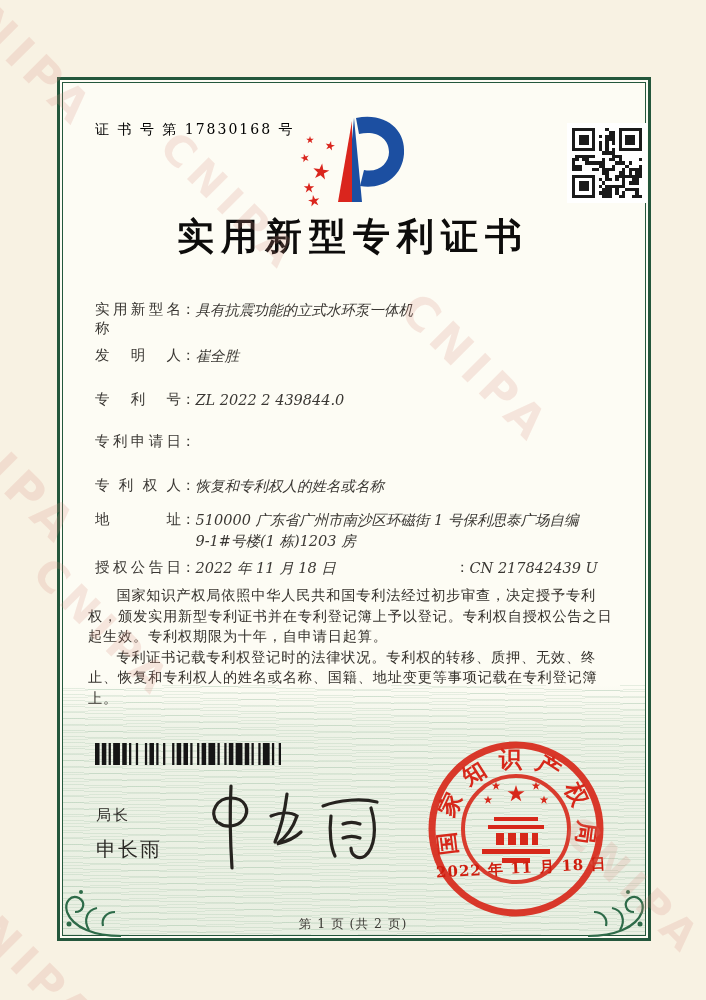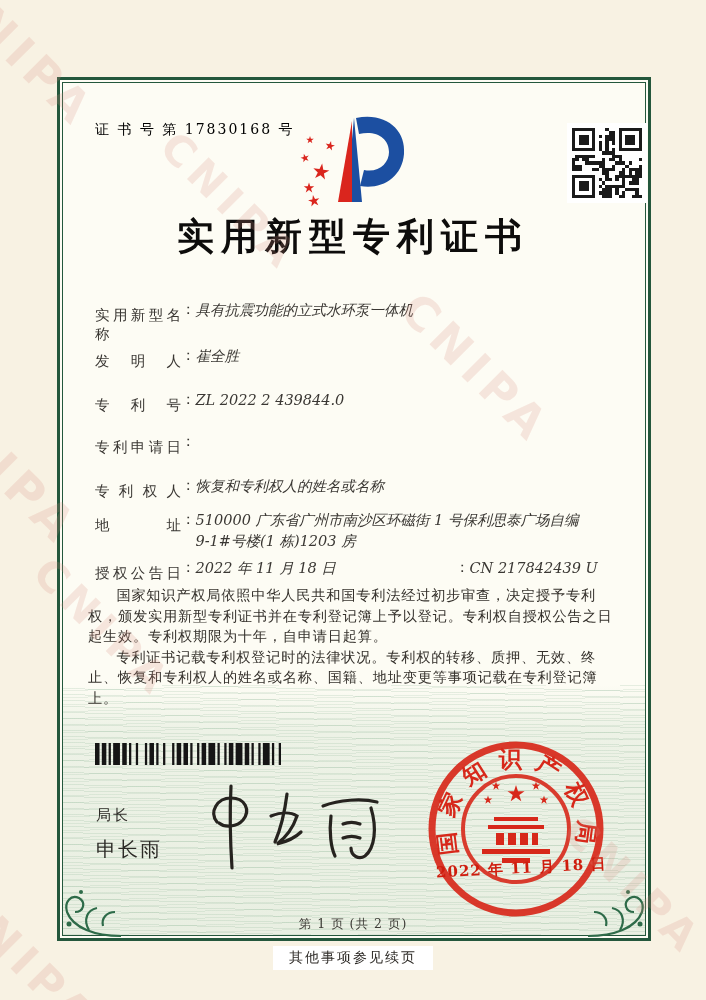--- a/index.html
+++ b/index.html
@@ -22,21 +22,21 @@
        repeating-linear-gradient(1.5deg, rgba(104,158,120,.16) 0 1px, transparent 1px 6px),
        repeating-linear-gradient(-1.5deg, rgba(104,158,120,.13) 0 1px, transparent 1px 7px),
        linear-gradient(180deg, rgba(238,244,232,0) 0, #edf2e6 45px, #e9efe2 100%);}
   .content{position:absolute;inset:0;z-index:3;color:var(--ink);}
   .certno{position:absolute;left:95px;top:121px;font-size:14px;letter-spacing:2px;color:#000000;}
   .logo{position:absolute;left:282px;top:112px;}
   .qr{position:absolute;left:567px;top:123px;width:80px;height:80px;background:#fff;padding:5px;}
   .title{position:absolute;left:0;right:0;top:212px;text-align:center;font-size:37px;
          font-weight:700;letter-spacing:7px;color:#0d0c0b;}
   .frow{position:absolute;left:95px;font-size:14.5px;color:#3a3733;display:flex;}
-  .flabel{display:inline-block;width:86px;text-align:justify;text-align-last:justify;flex:0 0 86px;margin-top:6px;}
+  .flabel{display:inline-block;width:86px;text-align:justify;text-align-last:justify;flex:0 0 86px;}
   .fcolon{flex:0 0 auto;}
   .fvalue{white-space:pre-line;line-height:21px;font-style:italic;}
   .grant-right{position:absolute;left:360px;top:0;display:flex;}
   .paras{position:absolute;left:88px;top:585px;width:534px;font-size:14.2px;
          line-height:20.6px;letter-spacing:.8px;color:#34302b;}
   .paras p{text-indent:2em;}
   .barcode{position:absolute;left:95px;top:743px;}
   .official-title{position:absolute;left:96px;top:806px;font-size:15px;color:#2c2a26;letter-spacing:2px;}
   .official-name{position:absolute;left:96px;top:836px;font-size:20px;color:#2c2a26;letter-spacing:2px;}
   .signature{position:absolute;left:195px;top:776px;}
@@ -459,17 +459,14 @@
     </svg>
     <svg class="corner right" width="64" height="52" viewBox="0 0 64 52" fill="none" stroke="#2e6b49" stroke-width="2.2">
       <path d="M62,50 C36,50 14,42 8,26 C5,16 12,8 20,12 C27,16 25,26 16,26"></path>
       <path d="M30,44 C24,34 28,24 38,22"></path>
       <path d="M44,40 C42,32 48,26 56,26"></path>
       <circle cx="10" cy="38" r="2.5" fill="#2e6b49" stroke="none"></circle>
       <circle cx="22" cy="6" r="2" fill="#2e6b49" stroke="none"></circle>
     </svg>
 
     <div class="pageno">第 1 页 (共 2 页)</div>
-    <div class="note">
-      <span>其他事项参见续页</span>
-    </div>
   </div>
 </div>
 
 </body></html>

